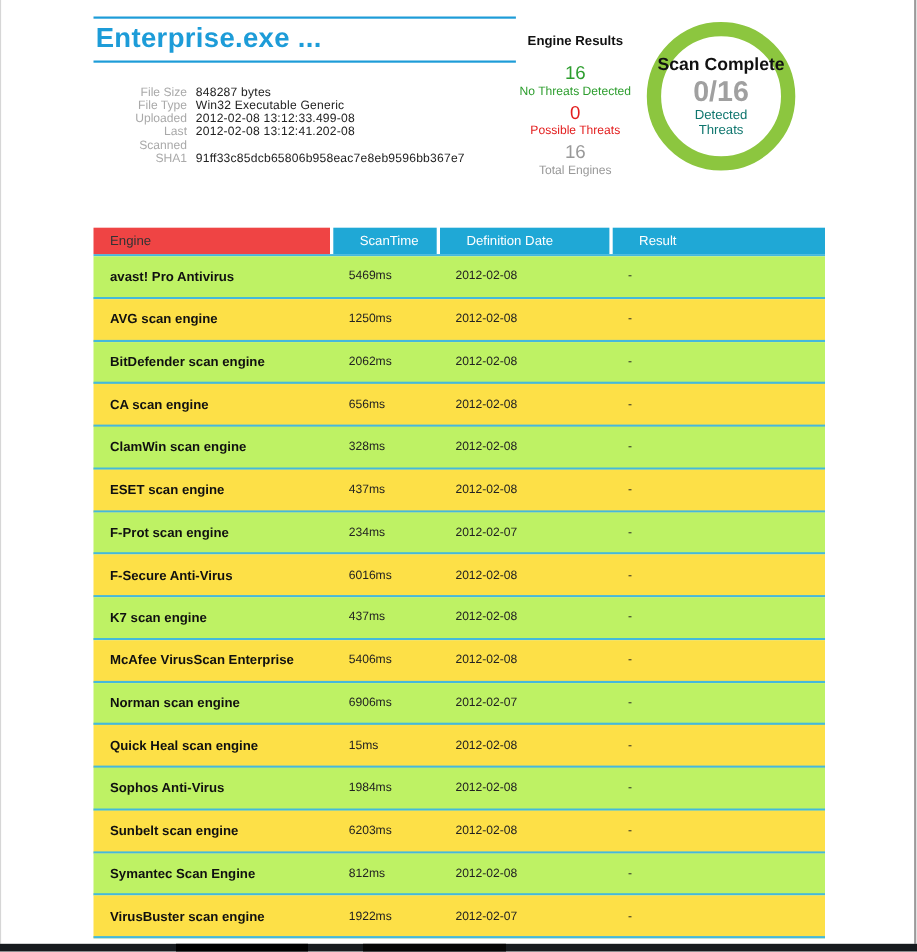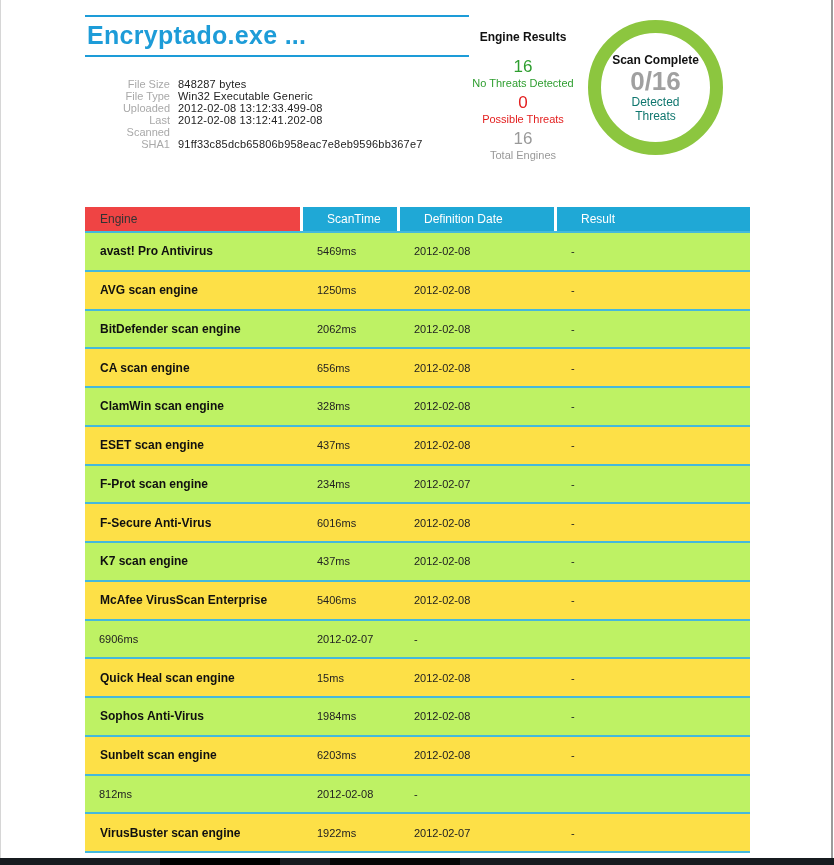--- a/index.html
+++ b/index.html
@@ -56,21 +56,21 @@
   
   .scan-ring {
     position: absolute; left: 588px; top: 20px;
     width: 135px; height: 135px; box-sizing: border-box;
     border: 13px solid #8cc63f; border-radius: 50%;
     background: #ffffff;
     display: flex; flex-direction: column;
     align-items: center; justify-content: center;
     text-align: center;
   }
-  .ring-title { font-size: 12px; font-weight: bold; color: #111; white-space: nowrap; }
+  .ring-title { font-size: 16px; font-weight: bold; color: #111; white-space: nowrap; }
   .ring-ratio { font-size: 26px; font-weight: bold; color: #a0a0a0; line-height: 28px; }
   .ring-sub   { font-size: 12px; color: #0f766e; line-height: 14px; }
   
   .scan-table { position: absolute; left: 85px; top: 207px; width: 665px; }
   .thead {
     display: grid;
     grid-template-columns: 215px 94px 154px 1fr;
     column-gap: 3px;
     height: 24px;
     border-bottom: 2px solid #44b9dc;
@@ -98,21 +98,21 @@
   .bottom-seg1 { position: absolute; left: 160px; top: 0; width: 120px; height: 7px; background: #000000; }
   .bottom-seg2 { position: absolute; left: 330px; top: 0; width: 130px; height: 7px; background: #060606; }
 </style>
 </head>
 <body>
 
 <div class="left-edge"></div>
 <div class="right-edge"></div>
 
 <div class="title-block">
-  <h1 class="page-title">Encryptado.exe ...</h1>
+  <h1 class="page-title">Enterprise.exe ...</h1>
 </div>
 
 <div class="file-info" id="file-info">
     <div class="fi-row">
       <span class="fi-label">File Size</span>
       <span class="fi-value">848287 bytes</span>
     </div>
     <div class="fi-row">
       <span class="fi-label">File Type</span>
       <span class="fi-value">Win32 Executable Generic</span>
@@ -209,20 +209,21 @@
         <div class="td td2">2012-02-08</div>
         <div class="td td3">-</div>
       </div>
       <div class="trow alt">
         <div class="td td0">McAfee VirusScan Enterprise</div>
         <div class="td td1">5406ms</div>
         <div class="td td2">2012-02-08</div>
         <div class="td td3">-</div>
       </div>
       <div class="trow">
+        <div class="td td0">Norman scan engine</div>
         <div class="td td1">6906ms</div>
         <div class="td td2">2012-02-07</div>
         <div class="td td3">-</div>
       </div>
       <div class="trow alt">
         <div class="td td0">Quick Heal scan engine</div>
         <div class="td td1">15ms</div>
         <div class="td td2">2012-02-08</div>
         <div class="td td3">-</div>
       </div>
@@ -232,20 +233,21 @@
         <div class="td td2">2012-02-08</div>
         <div class="td td3">-</div>
       </div>
       <div class="trow alt">
         <div class="td td0">Sunbelt scan engine</div>
         <div class="td td1">6203ms</div>
         <div class="td td2">2012-02-08</div>
         <div class="td td3">-</div>
       </div>
       <div class="trow">
+        <div class="td td0">Symantec Scan Engine</div>
         <div class="td td1">812ms</div>
         <div class="td td2">2012-02-08</div>
         <div class="td td3">-</div>
       </div>
       <div class="trow alt">
         <div class="td td0">VirusBuster scan engine</div>
         <div class="td td1">1922ms</div>
         <div class="td td2">2012-02-07</div>
         <div class="td td3">-</div>
       </div>

